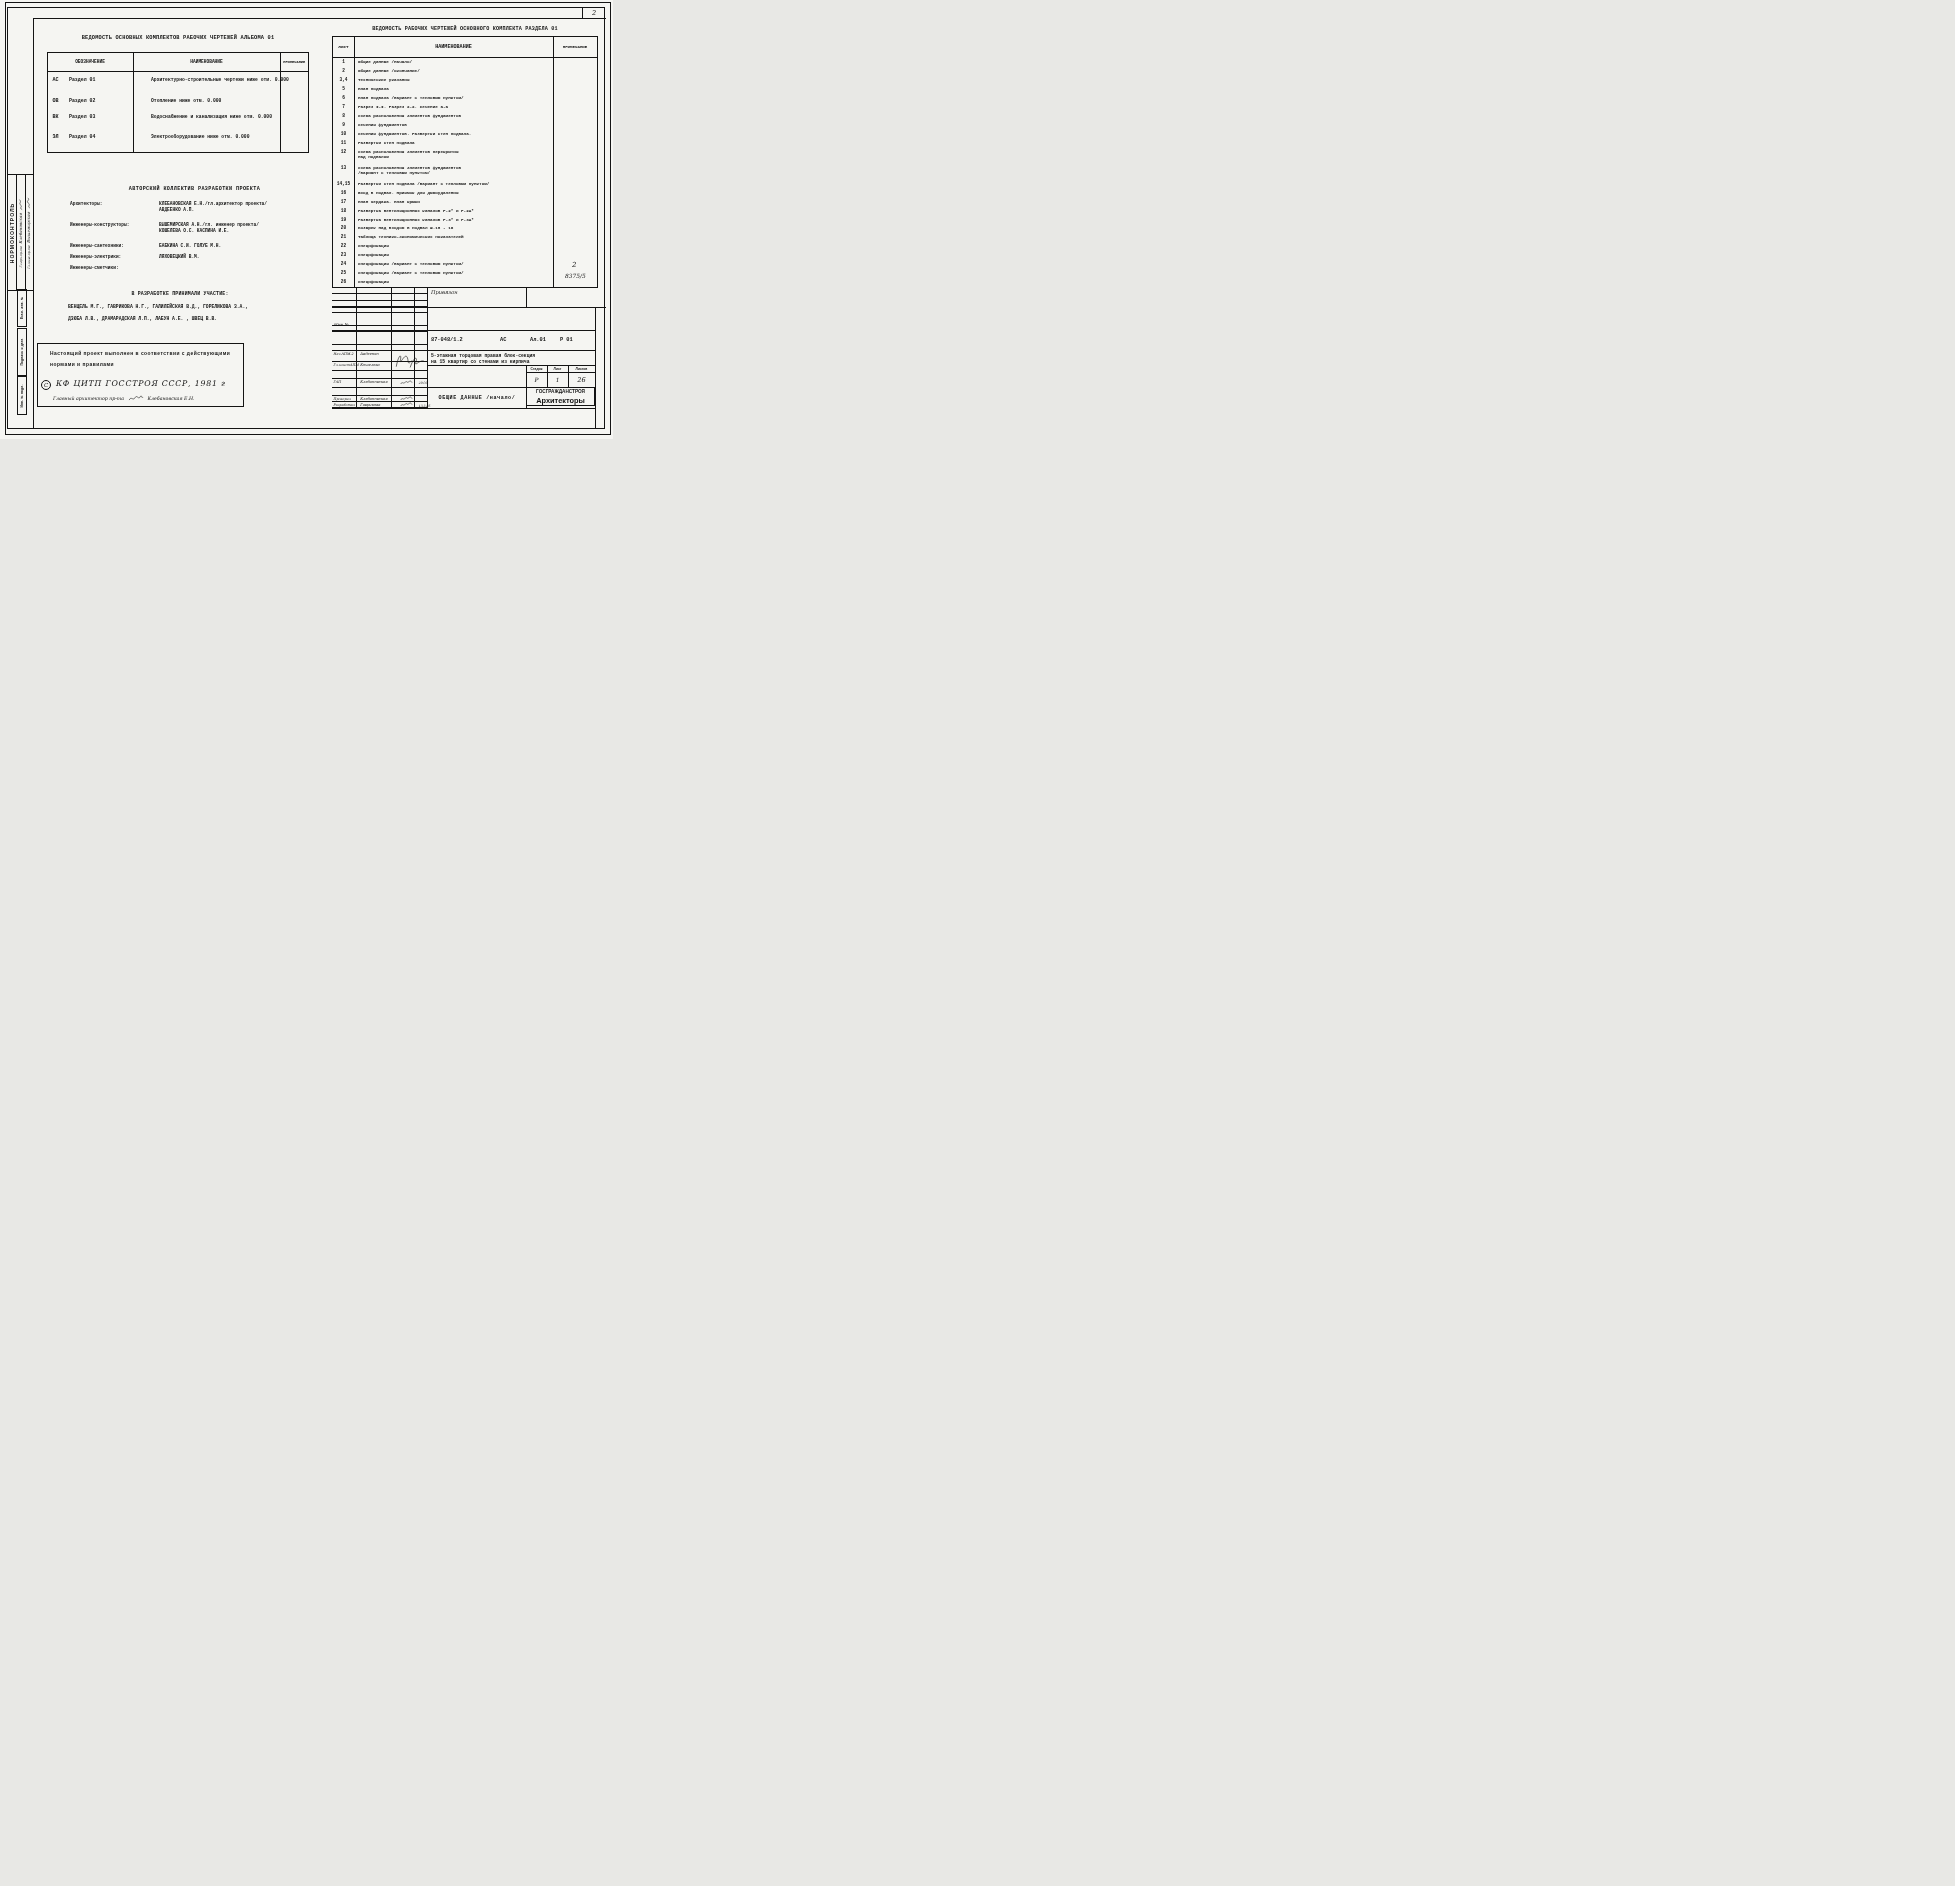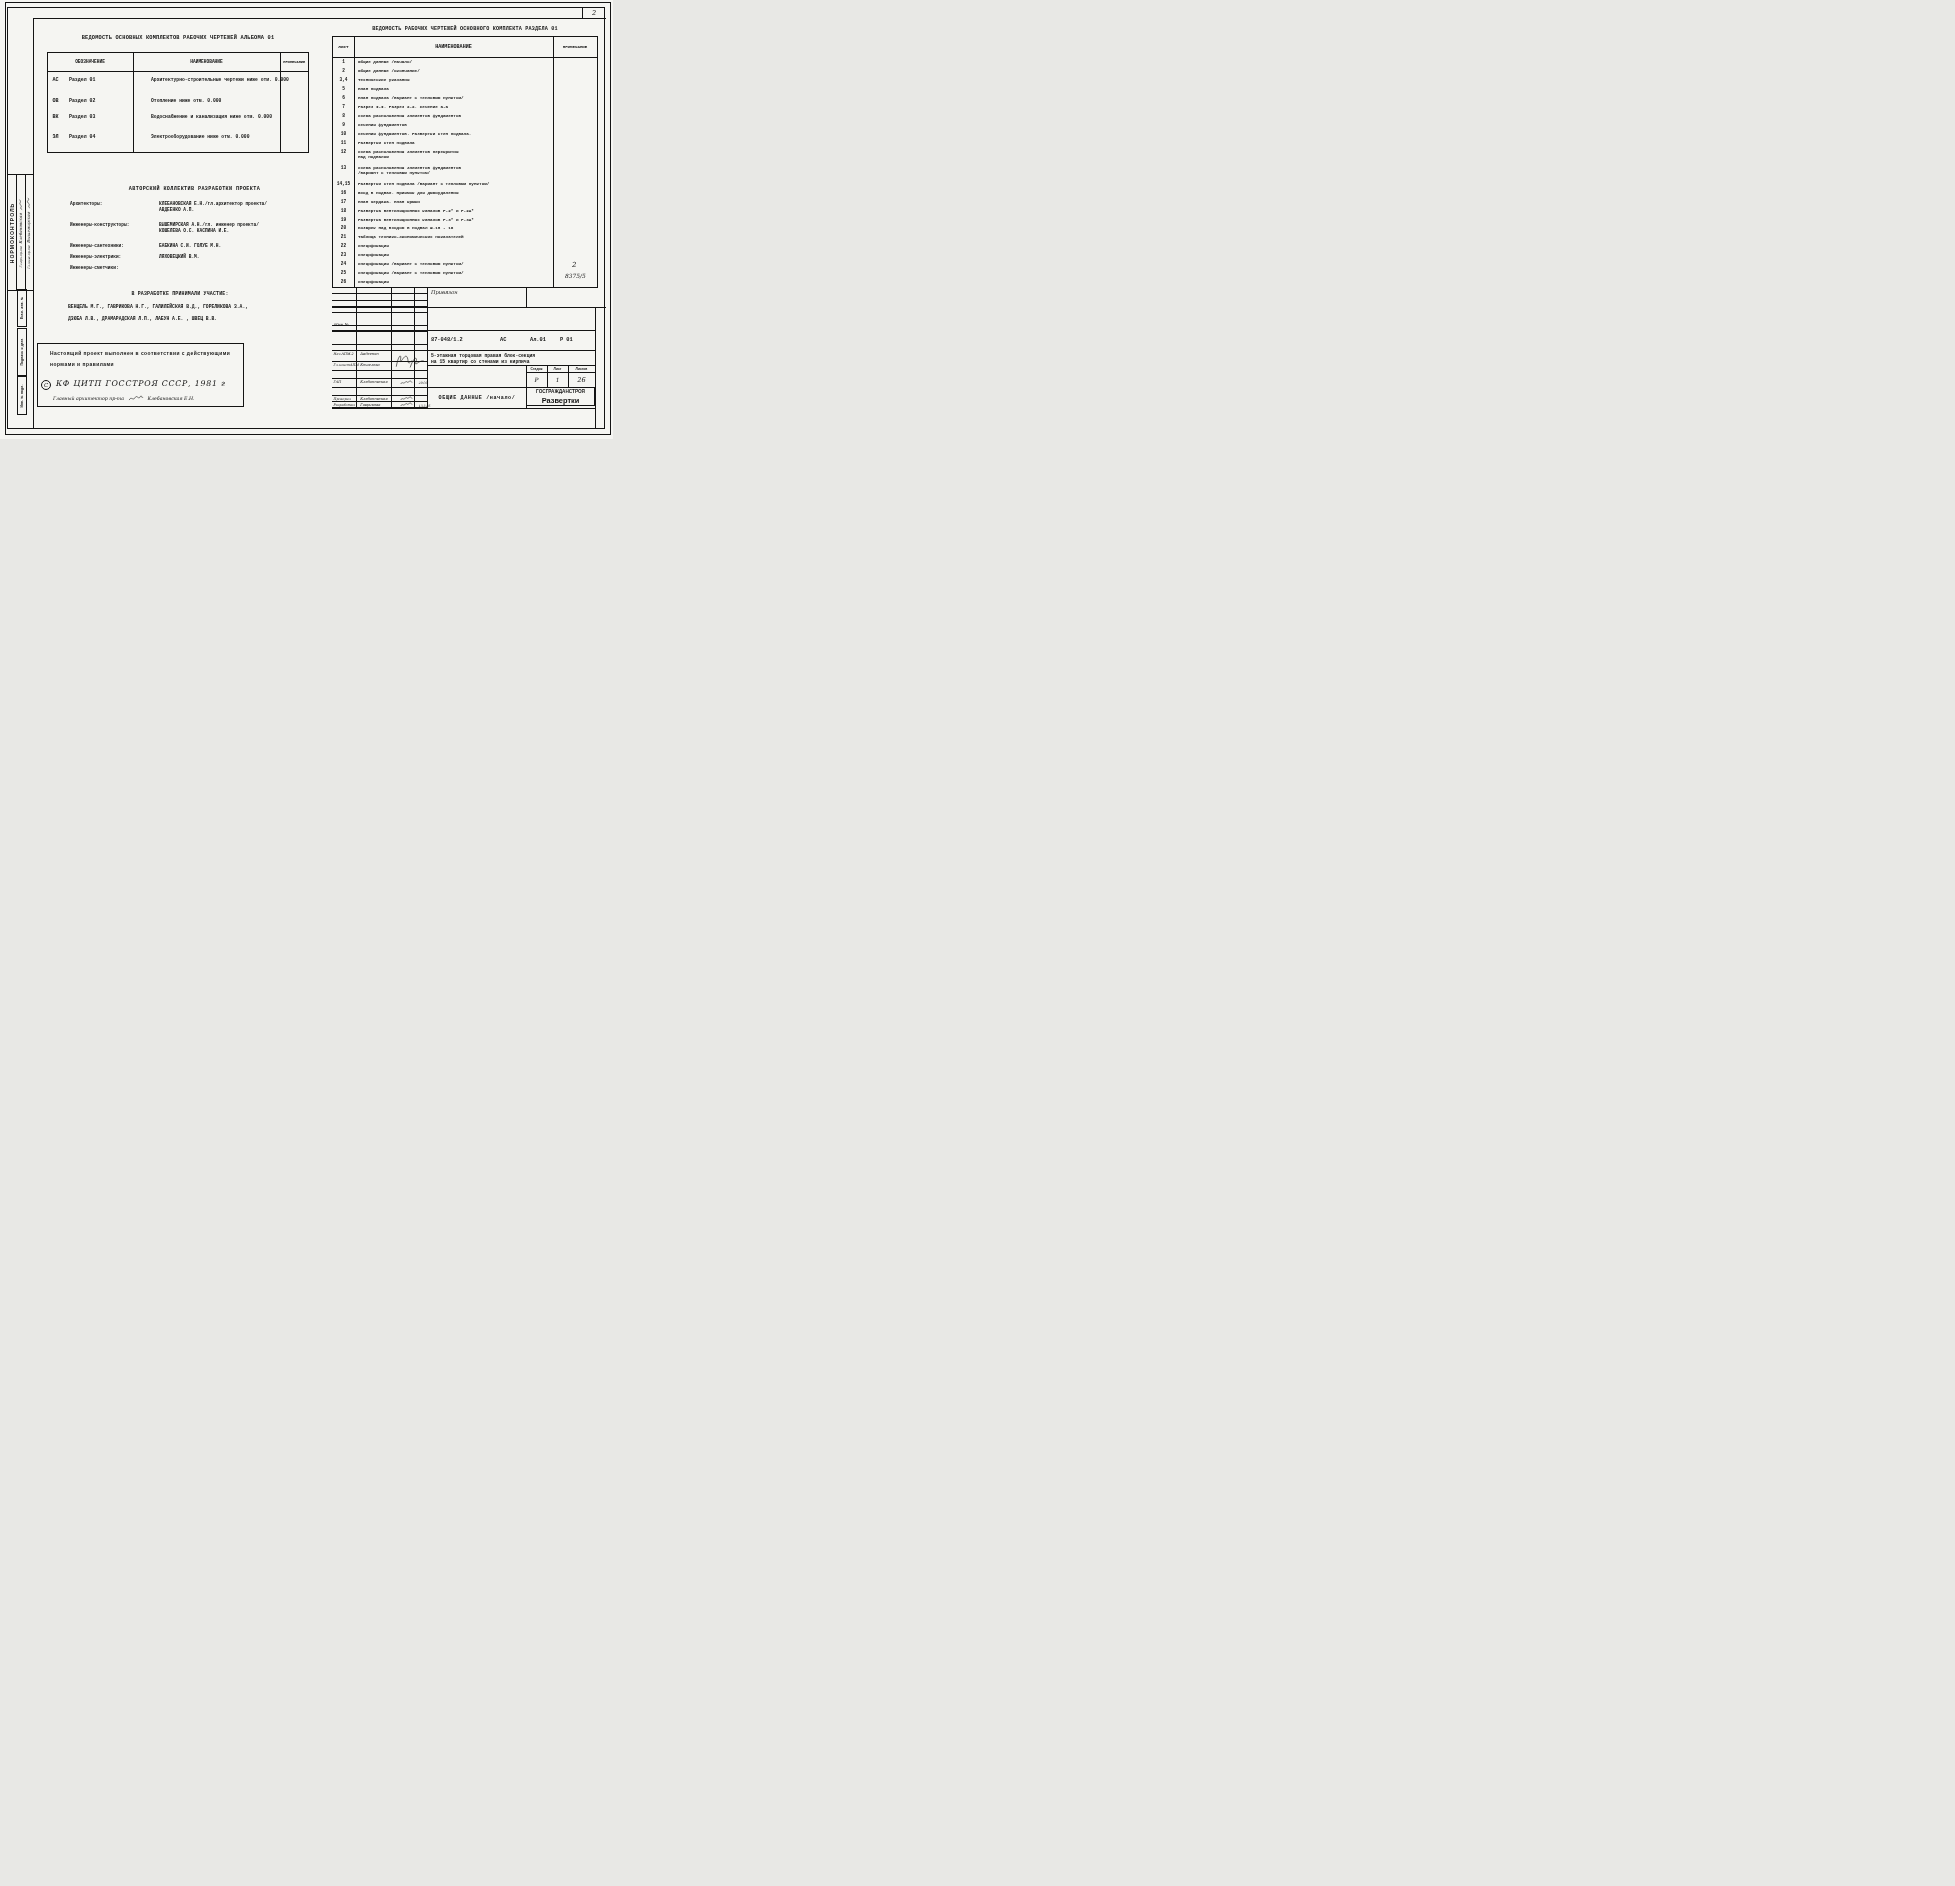--- a/index.html
+++ b/index.html
@@ -314,21 +314,21 @@
   <div class="txt sans ctr" style="left:526px;top:365px;width:21px;height:7px;font-size:3.3px;">Стадия</div>
   <div class="txt sans ctr" style="left:547px;top:365px;width:21px;height:7px;font-size:3.3px;">Лист</div>
   <div class="txt sans ctr" style="left:568px;top:365px;width:27px;height:7px;font-size:3.3px;">Листов</div>
   <div class="txt hand ctr" style="left:526px;top:372px;width:21px;height:15px;font-size:5.9px;">Р</div>
   <div class="txt hand ctr" style="left:547px;top:372px;width:21px;height:15px;font-size:5.9px;">1</div>
   <div class="txt hand ctr" style="left:568px;top:372px;width:27px;height:15px;font-size:6.6px;">26</div>
 
   <div class="txt mono ctr" style="left:428px;top:387px;width:98px;height:21px;font-size:5.1px;letter-spacing:0.6px;">ОБЩИЕ  ДАННЫЕ  /начало/</div>
   <div class="box b25" style="left:526px;top:387px;width:69px;height:19px;"></div>
   <div class="txt sans ctr" style="left:526px;top:388px;width:69px;height:6.3px;font-size:4.7px;">ГОСГРАЖДАНСТРОЯ</div>
-  <div class="txt sans ctr" style="left:526px;top:395px;width:69px;height:10.2px;font-size:7.4px;">Развертки</div>
+  <div class="txt sans ctr" style="left:526px;top:395px;width:69px;height:10.2px;font-size:7.4px;">Архитекторы</div>
 
   <div id="pers">
       <div class="prow" style="height: 10.6px;">
       <span class="c1 hand">Нач.АПМ-2</span>
       <span class="c2 hand">Авдеенко</span>
       <span class="c3">
         <svg class="sig" width="13.3" height="5.5" viewBox="0 0 34 14" style="visibility: hidden;">
             <path d="M2 10 C6 2,9 12,13 6 S19 10,23 4 S30 9,32 5" fill="none" stroke="#141414" stroke-width="1.4"></path>
           </svg>
       </span>

